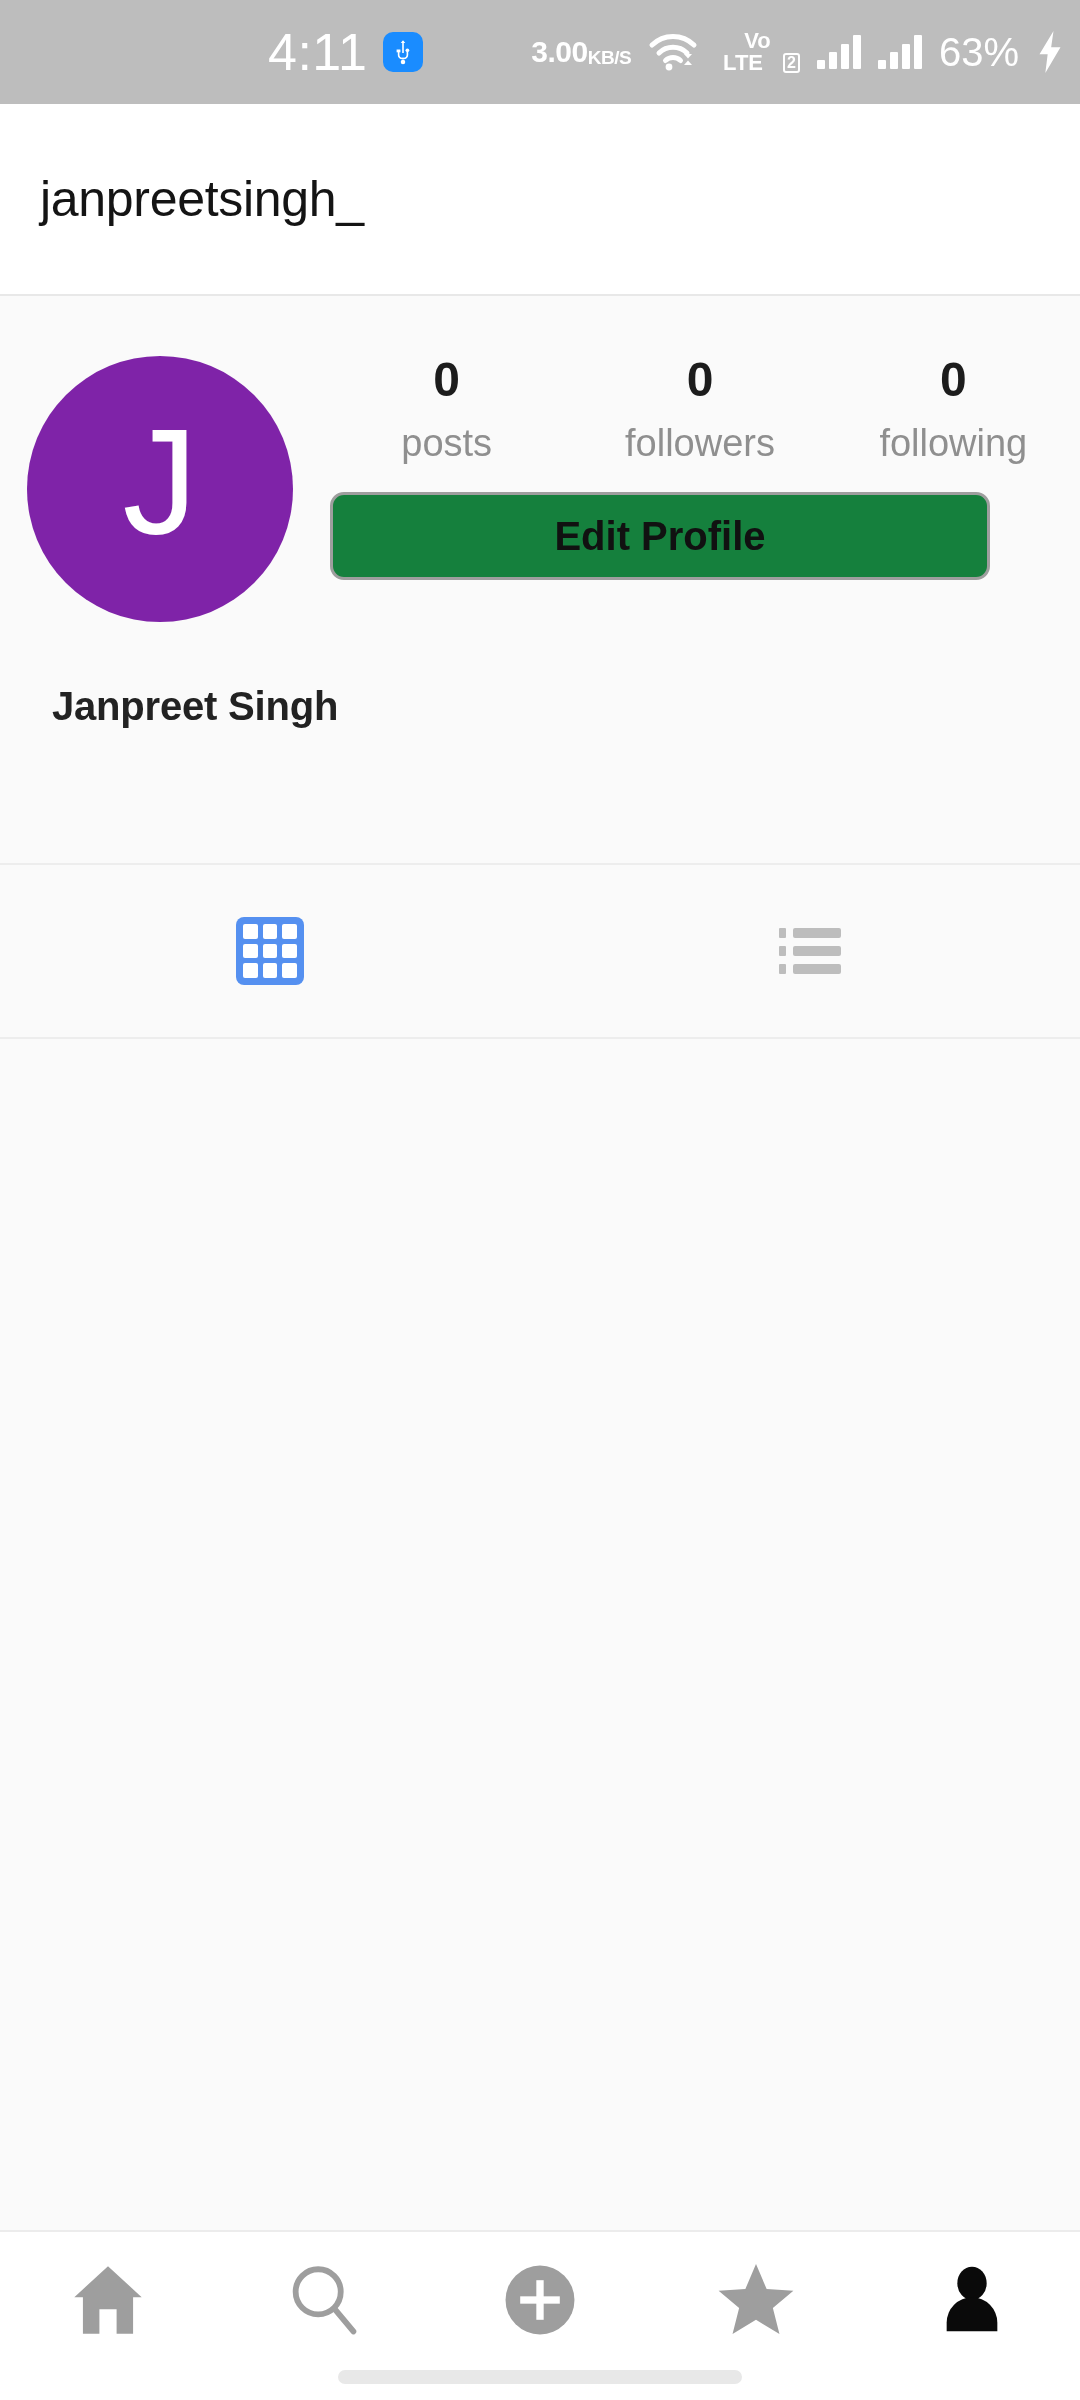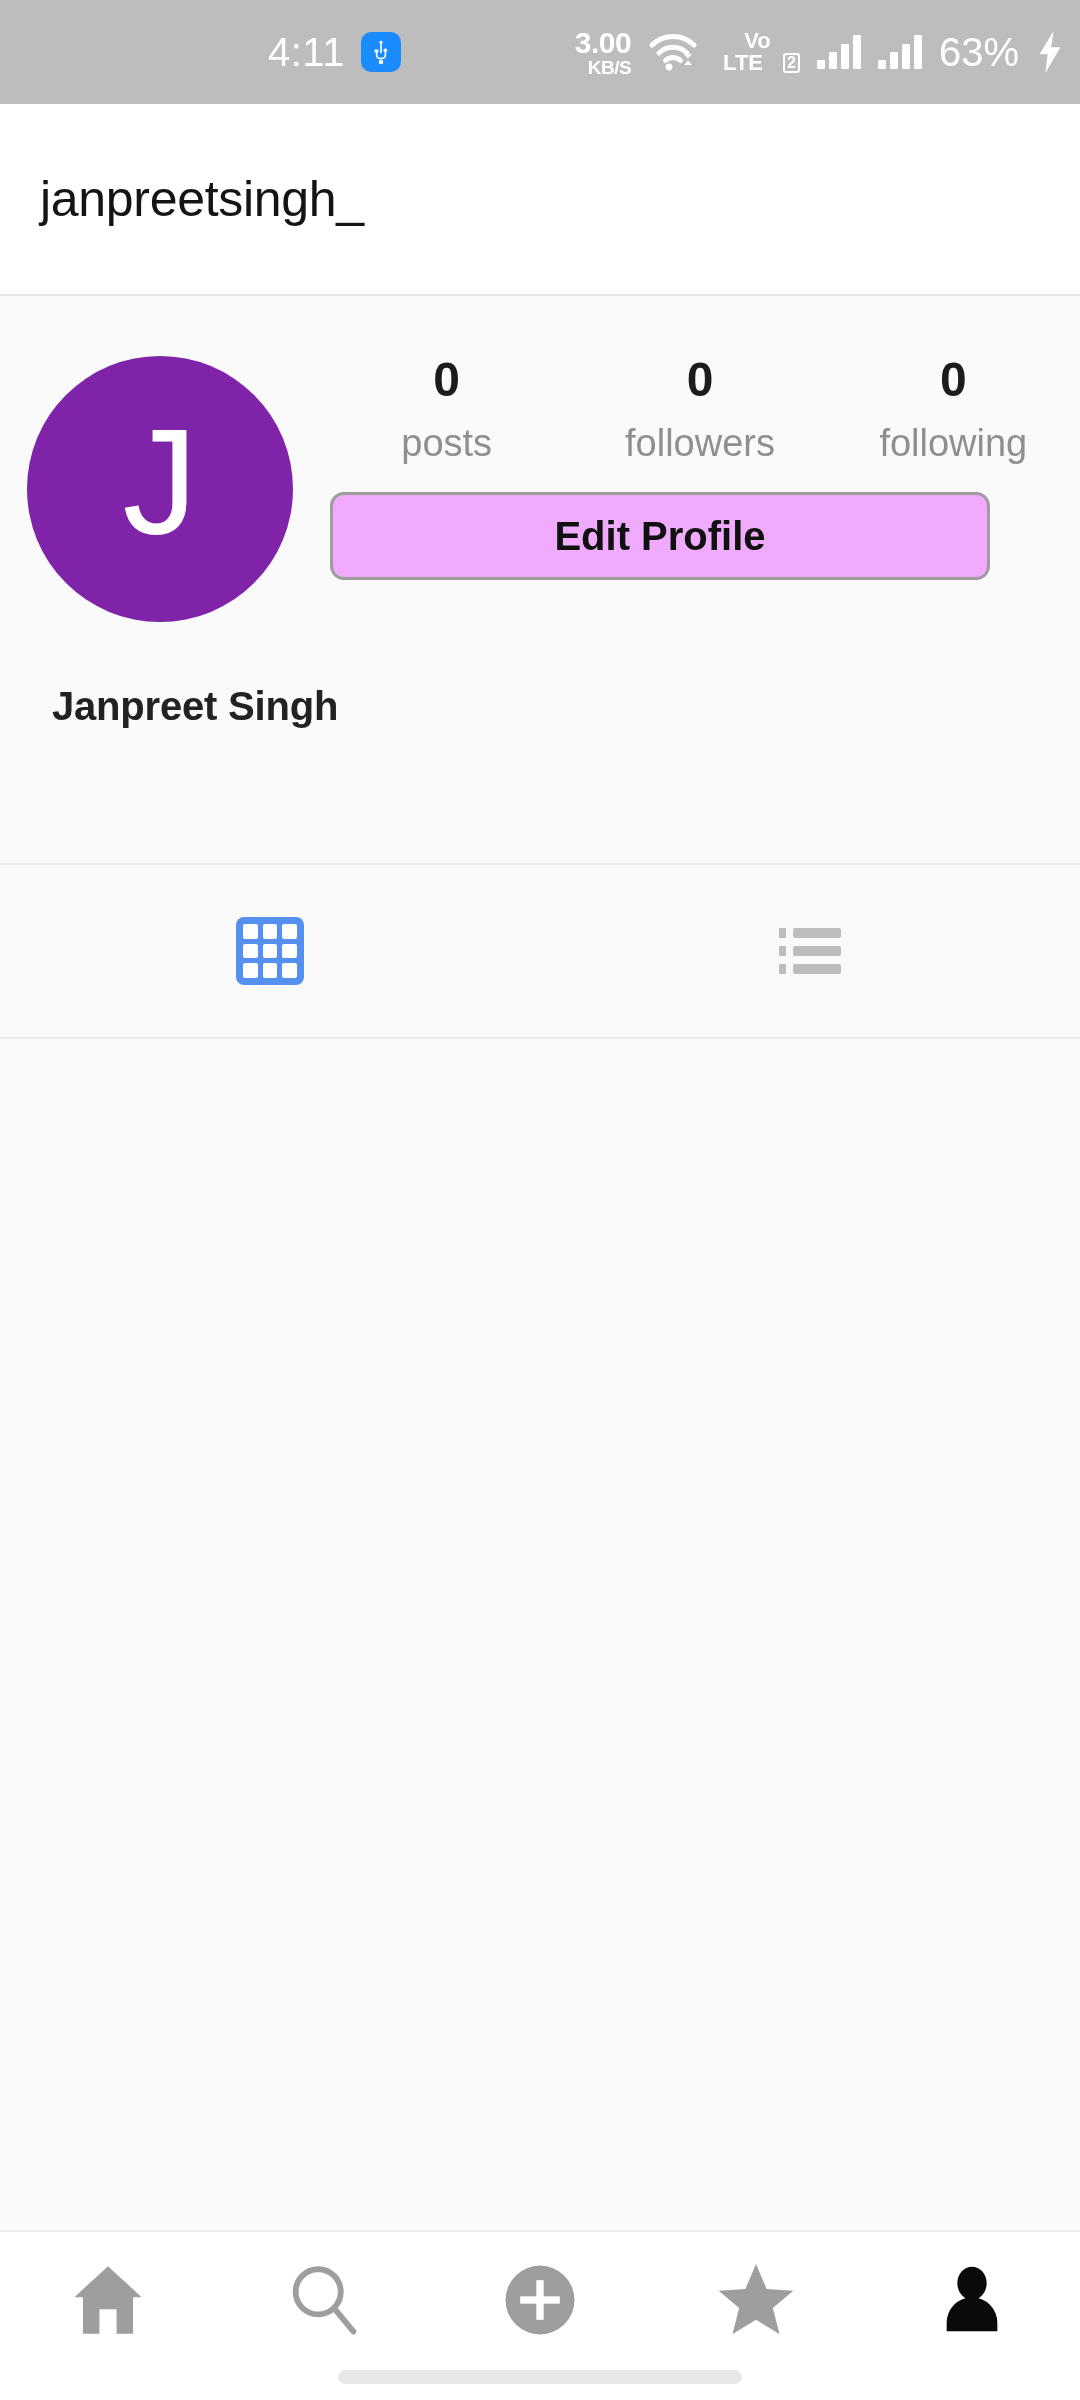--- a/index.html
+++ b/index.html
@@ -21,40 +21,40 @@
     color:#ffffff;
   }
   .sb-center{
     position:absolute;
     left:268px;
     display:flex;
     align-items:center;
     gap:16px;
   }
   .sb-clock{
-    font-size:40px;
+    font-size:52px;
     letter-spacing:0.5px;
     color:#ffffff;
     font-weight:400;
   }
   .usb-badge{
     width:40px;height:40px;
     border-radius:10px;
     background:#1a8cff;
     display:flex;align-items:center;justify-content:center;
   }
   .sb-right{
     position:absolute;
     right:16px;
     display:flex;
     align-items:center;
     gap:17px;
   }
   .netspeed{
-    display:flex;flex-direction:column;align-items:flex-end;
+    display:flex;flex-direction:row;align-items:flex-end;
     line-height:1.0;
   }
   .netspeed .n1{font-size:30px;font-weight:bold;letter-spacing:-0.5px;}
   .netspeed .n2{font-size:19px;font-weight:bold;letter-spacing:-0.5px;}
   .volte{
     display:flex;flex-direction:column;align-items:center;
     line-height:1.0;
   }
   .volte .v1{font-size:22px;font-weight:bold;}
   .volte .v2{font-size:22px;font-weight:bold;display:flex;align-items:center;gap:20px;margin-left:8px;}
@@ -132,21 +132,21 @@
   .editwrap{
     margin-top:30px;
     padding-left:10px;
     overflow:hidden;
   }
   .editbtn{
     width:660px;
     height:88px;
     border:3px solid #9e9e9e;
     border-radius:14px;
-    background:#f0abfc;
+    background:#15803d;
     color:#111111;
     font-size:40px;
     font-weight:bold;
     display:flex;align-items:center;justify-content:center;
     font-family:"Liberation Sans", sans-serif;
   }
   .dispname{
     font-size:40px;
     font-weight:bold;
     color:#222222;

